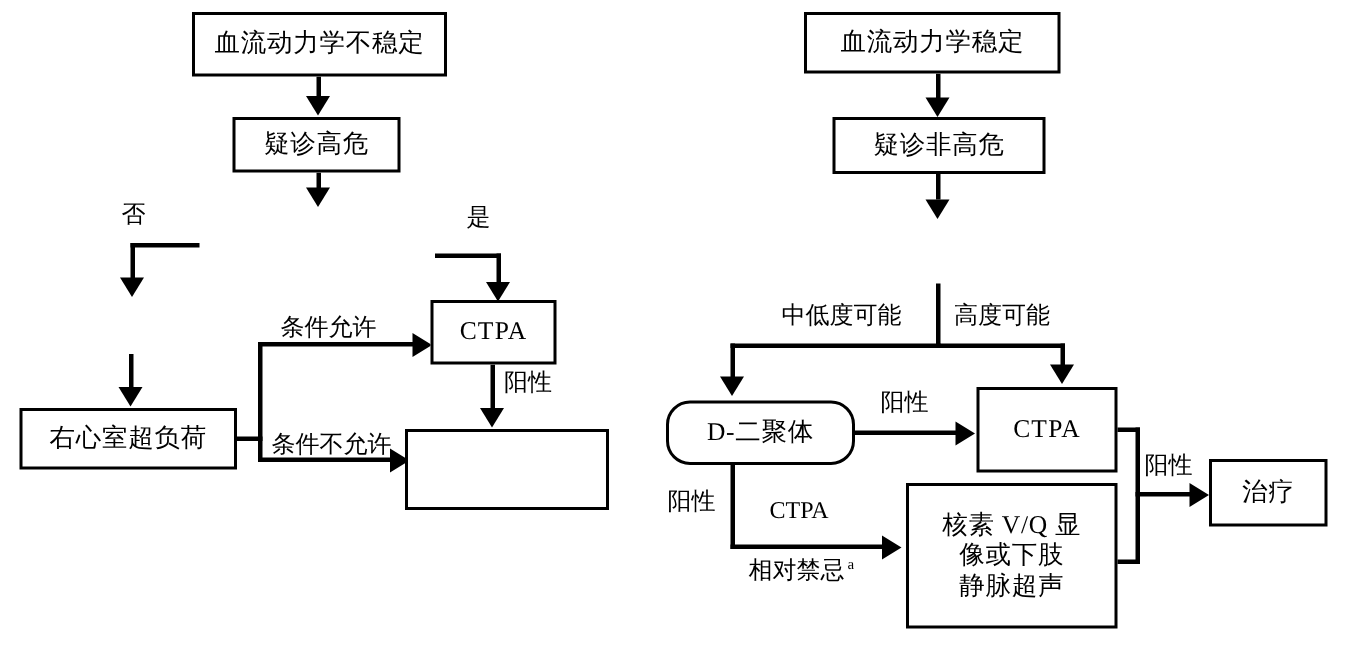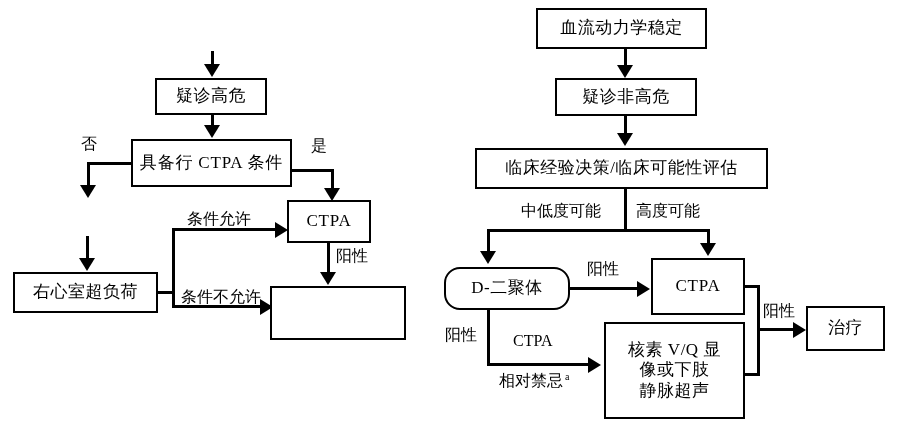--- a/index.html
+++ b/index.html
@@ -76,34 +76,34 @@
     font-size: 10px;
     vertical-align: super;
     margin-left: 2px;
   }
 </style>
 </head>
 <body>
 
 <div id="canvas">
 
+  <div class="node" style="left:128px; top:8px; width:170px; height:43px;">
+    <span>血流动力学不稳定</span>
+  </div>
 
   <div class="ln vl" style="left:211px; top:51px; height:16px;"></div>
   <div class="arrow down" style="left:204px; top:64px;"></div>
 
   <div class="node" style="left:155px; top:78px; width:112px; height:37px;">
     <span>疑诊高危</span>
   </div>
 
   <div class="ln vl" style="left:211px; top:115px; height:11px;"></div>
   <div class="arrow down" style="left:204px; top:125px;"></div>
 
-  <div class="node latin" style="left:131px; top:139px; width:161px; height:48px;">
-    <span>具备行 CTPA 条件</span>
-  </div>
 
   <div class="elabel" style="left:81px; top:136px;">
     <span>否</span>
   </div>
 
   <div class="ln hl" style="left:87px; top:162px; width:46px;"></div>
   <div class="ln vl" style="left:87px; top:162px; height:24px;"></div>
   <div class="arrow down" style="left:80px; top:185px;"></div>
 
   <div class="elabel" style="left:311px; top:138px;">
@@ -157,23 +157,20 @@
   <div class="ln vl" style="left:624px; top:49px; height:17px;"></div>
   <div class="arrow down" style="left:617px; top:65px;"></div>
 
   <div class="node" style="left:555px; top:78px; width:142px; height:38px;">
     <span>疑诊非高危</span>
   </div>
 
   <div class="ln vl" style="left:624px; top:116px; height:17px;"></div>
   <div class="arrow down" style="left:617px; top:133px;"></div>
 
-  <div class="node" style="left:475px; top:148px; width:293px; height:41px;">
-    <span>临床经验决策/临床可能性评估</span>
-  </div>
 
   <div class="ln vl" style="left:624px; top:189px; height:42px;"></div>
   <div class="ln hl" style="left:487px; top:229px; width:140px;"></div>
   <div class="ln hl" style="left:624px; top:229px; width:86px;"></div>
   <div class="ln vl" style="left:487px; top:229px; height:23px;"></div>
   <div class="arrow down" style="left:480px; top:251px;"></div>
   <div class="ln vl" style="left:707px; top:229px; height:15px;"></div>
   <div class="arrow down" style="left:700px; top:243px;"></div>
 
   <div class="elabel" style="left:521px; top:203px;">

